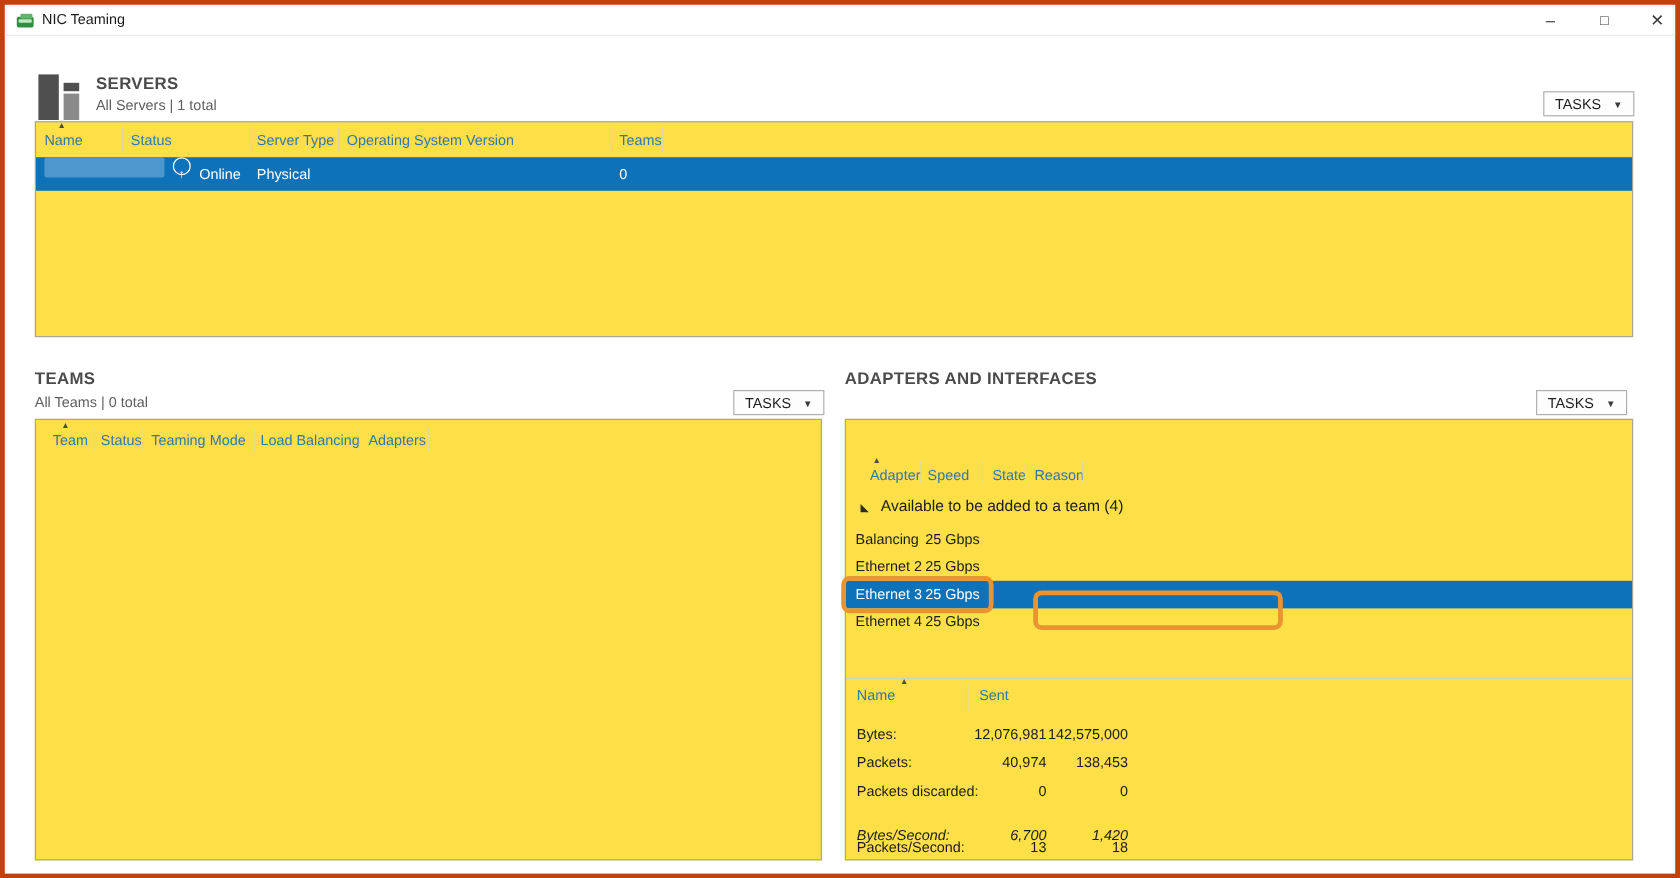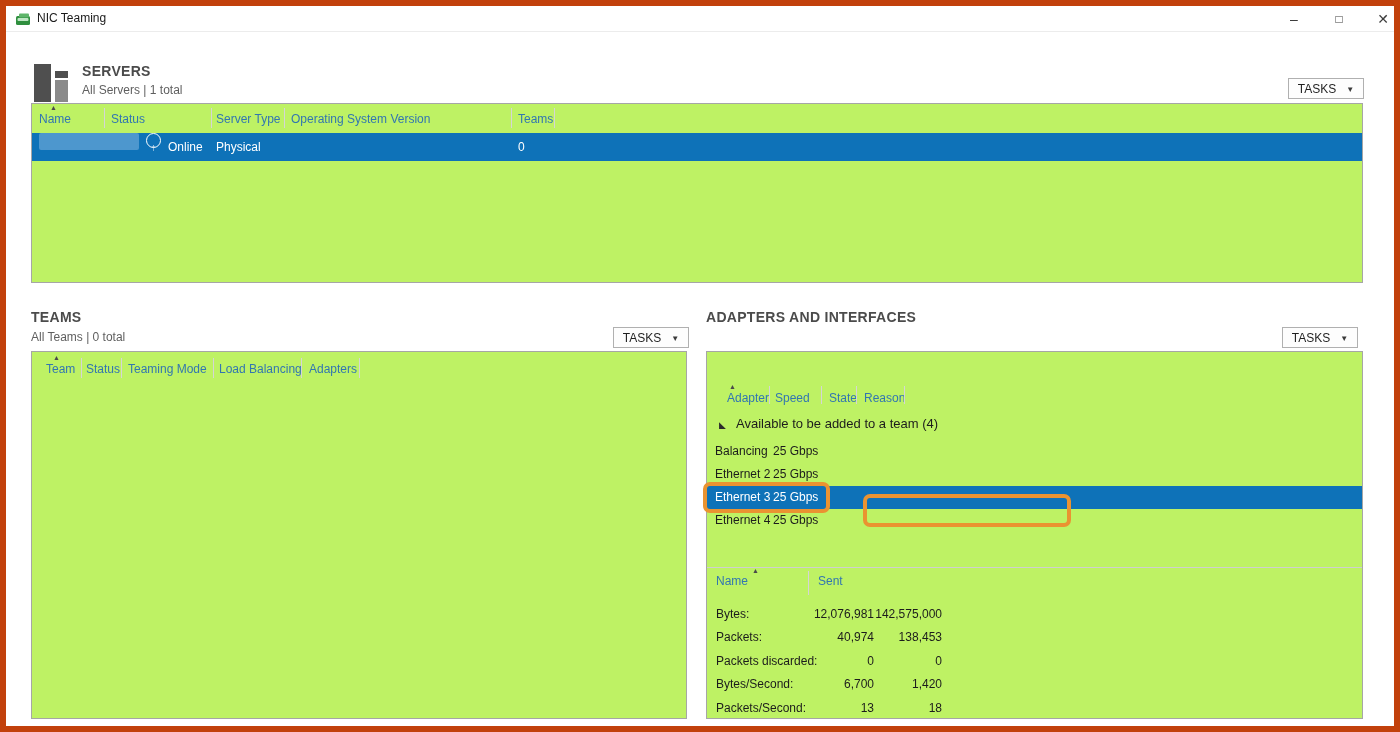--- a/index.html
+++ b/index.html
@@ -1,18 +1,18 @@
 <!DOCTYPE html>
 <html><head>
 <meta charset="utf-8">
 <style>
   * { box-sizing: border-box; }
   body { margin:0; background:#d8d8d8; font-family:"Liberation Sans", sans-serif; }
   .window { position:relative; width:1400px; height:732px; background:#fff;
-            border:6px solid #c2410c; overflow:hidden; }
+            border:4px solid #c2410c; overflow:hidden; }
 
   
   .titlebar { position:absolute; left:0; top:0; width:100%; height:26px; background:#fff;
               border-bottom:1px solid #ececec; }
   .app-icon { position:absolute; left:9px; top:6px; width:16px; height:14px; }
   .title-text { position:absolute; left:31px; top:5px; font-size:12px; color:#1a1a1a; }
   .winbtn { position:absolute; top:0; width:30px; height:26px; text-align:center; line-height:26px;
             font-size:14px; color:#3c3c3c; cursor:default; }
   .winbtn.min { left:1273px; } .winbtn.max { left:1318px; font-size:12px; } .winbtn.cls { left:1362px; }
 
@@ -23,21 +23,21 @@
   .tasks-btn { position:absolute; width:76px; height:21px; background:#fdfdfd; border:1px solid #b0b0b0;
                font-size:12px; color:#1f1f1f; display:flex; align-items:center; justify-content:center; gap:10px; }
   .tasks-btn .caret { font-size:8px; color:#3a3a3a; margin-top:1px; }
 
   
   .servers-icon { position:absolute; left:28px; top:58px; width:40px; height:38px; }
   .servers-icon .b1 { position:absolute; left:0; top:0; width:17px; height:38px; background:#4f4f4f; }
   .servers-icon .b2t { position:absolute; left:21px; top:7px; width:13px; height:7px; background:#4f4f4f; }
   .servers-icon .b2 { position:absolute; left:21px; top:16px; width:13px; height:22px; background:#8a8a8a; }
 
-  .panel { position:absolute; background:#bef264; border:1px solid #a6a6a6; }
+  .panel { position:absolute; background:#fde047; border:1px solid #a6a6a6; }
 
   .col-h { position:absolute; font-size:12px; color:#3276b1; white-space:nowrap; }
   .col-sep { position:absolute; width:1px; background:#d5d5d5; }
   .sort-arrow { position:absolute; font-size:7px; color:#4a4a4a; }
 
   
   .srv-row { position:absolute; left:0; top:29px; width:100%; height:28px; background:#0e72b8;
              color:#fff; font-size:12px; }
   .srv-row span { position:absolute; top:0; line-height:28px; white-space:nowrap; }
   .redacted { position:absolute; left:7px; top:6px; width:100px; height:17px; background:#4d97ce; border-radius:2px; }
@@ -215,21 +215,21 @@
         <div class="stat-row" style="top: 276px;">
           <span class="lbl">Packets:</span>
           <span class="v1">40,974</span>
           <span class="v2">138,453</span>
         </div>
         <div class="stat-row" style="top: 300px;">
           <span class="lbl">Packets discarded:</span>
           <span class="v1">0</span>
           <span class="v2">0</span>
         </div>
-        <div class="stat-row" style="top: 323px;">
+        <div class="stat-row" style="top: 337px; font-style: italic;">
           <span class="lbl">Bytes/Second:</span>
           <span class="v1">6,700</span>
           <span class="v2">1,420</span>
         </div>
         <div class="stat-row" style="top: 347px;">
           <span class="lbl">Packets/Second:</span>
           <span class="v1">13</span>
           <span class="v2">18</span>
         </div>
       </div>

